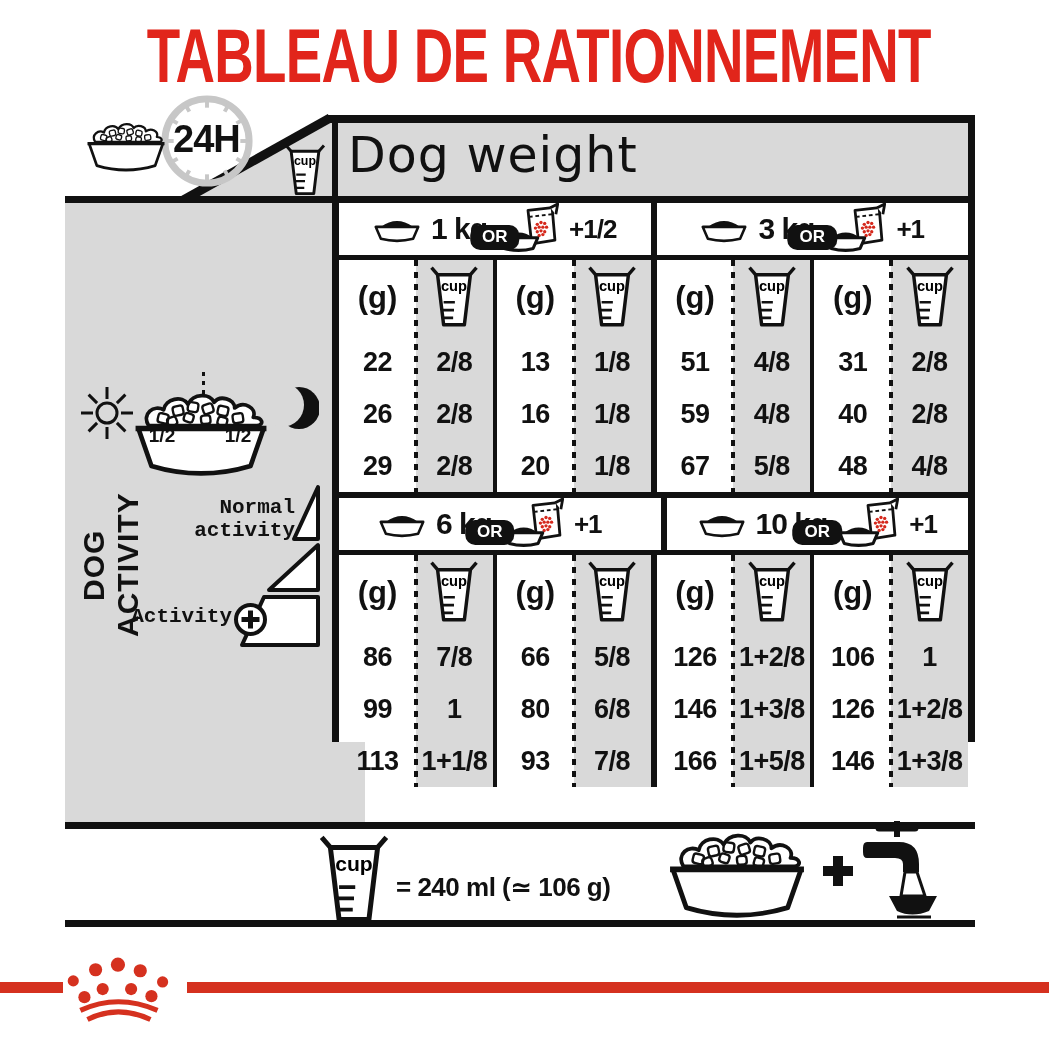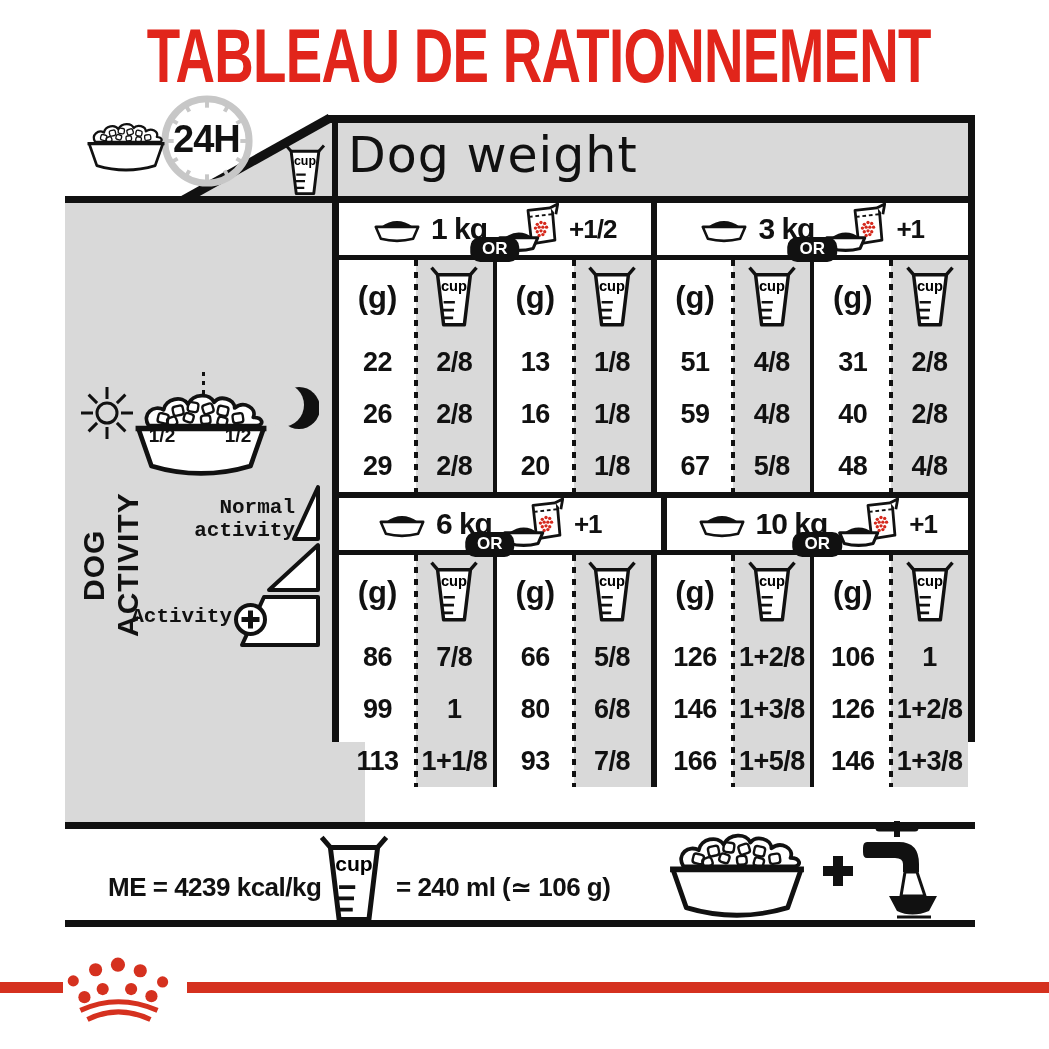--- a/index.html
+++ b/index.html
@@ -33,21 +33,21 @@
   .s2{border-left:6px solid #111;box-sizing:border-box;}
   .scell2{flex:1;display:flex;box-sizing:border-box;}
   .half{flex:1;display:flex;}
   .h2{border-left:4px solid #111;box-sizing:border-box;}
   .col{flex:1;display:flex;flex-direction:column;align-items:stretch;}
   .cupcol{background:#d9d9d9;position:relative;}
   .cupcol::before{content:"";position:absolute;left:-2px;top:0;bottom:0;width:4px;
                   background:repeating-linear-gradient(to bottom,#111 0 6px,transparent 6px 12px);}
   .colhead{height:76px;display:flex;align-items:center;justify-content:center;font-size:31px;font-weight:bold;}
   .val{height:52px;display:flex;align-items:center;justify-content:center;font-size:27px;font-weight:bold;letter-spacing:-0.5px;}
-  .or{position:absolute;top:34px;left:50%;transform:translateX(-50%);background:#111;color:#fff;
+  .or{position:absolute;top:22px;left:50%;transform:translateX(-50%);background:#111;color:#fff;
       border-radius:10px;padding:3px 12px 5px;font-size:17px;font-weight:bold;z-index:2;line-height:1;}
   .wt{font-size:30px;font-weight:bold;letter-spacing:-1px;}
   .alt{font-size:26px;font-weight:bold;letter-spacing:-1px;}
   .ib{width:48px;height:28px;}
   .ip{width:62px;height:52px;}
   .icup{width:52px;height:64px;}
   .ftext{position:absolute;top:872px;font-size:26px;font-weight:bold;letter-spacing:-0.5px;}
   .red{background:#d5311f;}
 </style>
 </head>
@@ -429,21 +429,20 @@
             <div class="val">1+2/8</div>
             <div class="val">1+3/8</div>
           </div>
         </div>
       </div>
     </div>
   </div>
 
   <div class="hl" style="left:65px;top:822px;width:910px;height:7px;"></div>
 
-  <div class="ftext" style="left:108px;">ME = 4239 kcal/kg</div>
   <svg class="abs" style="left:315px;top:835px;width:78px;height:92px">
       <use href="#cup"></use>
     </svg>
   <div class="ftext" style="left:396px;">= 240 ml (≃ 106 g)</div>
   <svg class="abs" style="left:656px;top:833px;width:162px;height:88px">
       <use href="#bigbowl"></use>
     </svg>
   <svg class="abs" style="left:820px;top:853px;width:36px;height:36px">
       <use href="#plus"></use>
     </svg>

